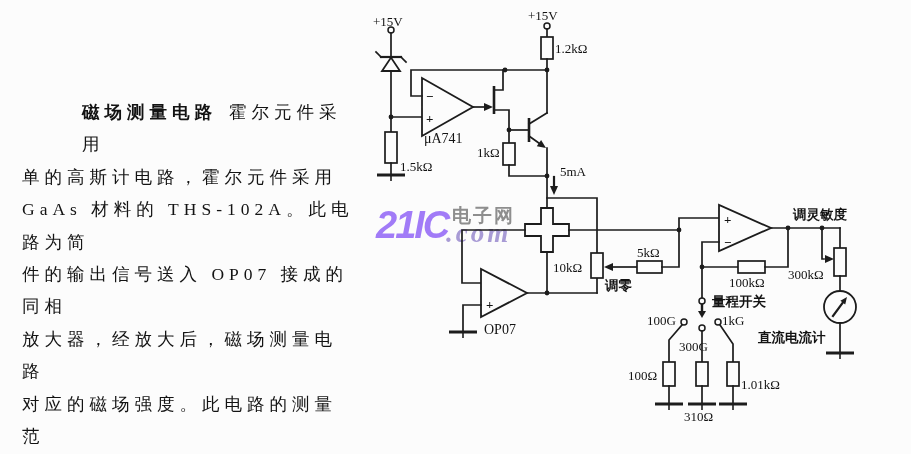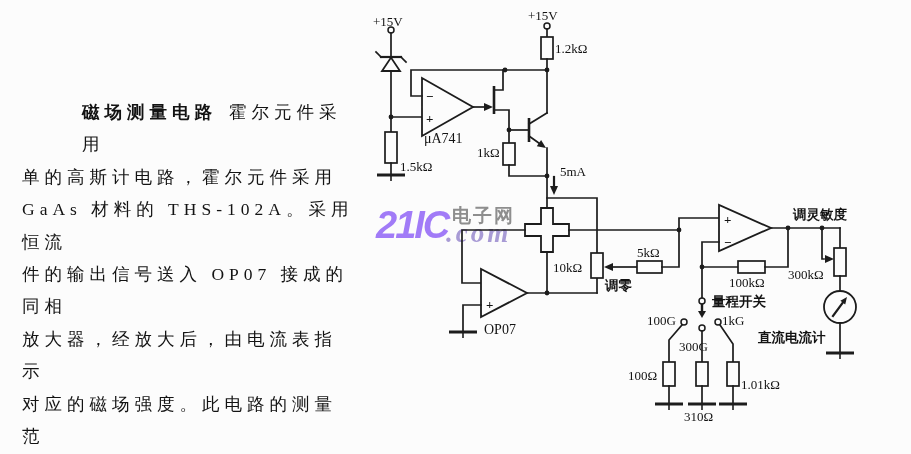--- a/index.html
+++ b/index.html
@@ -39,23 +39,23 @@
 
 <div id="page">
 
   <span id="wm-brand" class="wm">21IC</span>
   <span id="wm-site" class="wm">电子网</span>
   <span id="wm-com" class="wm">.com</span>
 
   <div id="desc">
     <div class="l1"><span class="ttl">磁场测量电路</span><span class="gap"></span><span>霍尔元件采用</span></div>
     <div>单的高斯计电路，霍尔元件采用</div>
-    <div>GaAs 材料的 THS-102A。采用恒流</div>
+    <div>GaAs 材料的 THS-102A。此电路为简</div>
     <div>件的输出信号送入 OP07 接成的同相</div>
-    <div>放大器，经放大后，由电流表指示</div>
+    <div>放大器，经放大后，磁场测量电路</div>
     <div>对应的磁场强度。此电路的测量范</div>
 
   </div>
 
   <svg id="schem" width="911" height="454" viewBox="0 0 911 454">
 
     <g>
       <circle class="term" cx="391" cy="30" r="3"></circle>
       <line class="w" x1="391" y1="33" x2="391" y2="56"></line>
       <text class="val" x="373" y="26">+15V</text>

